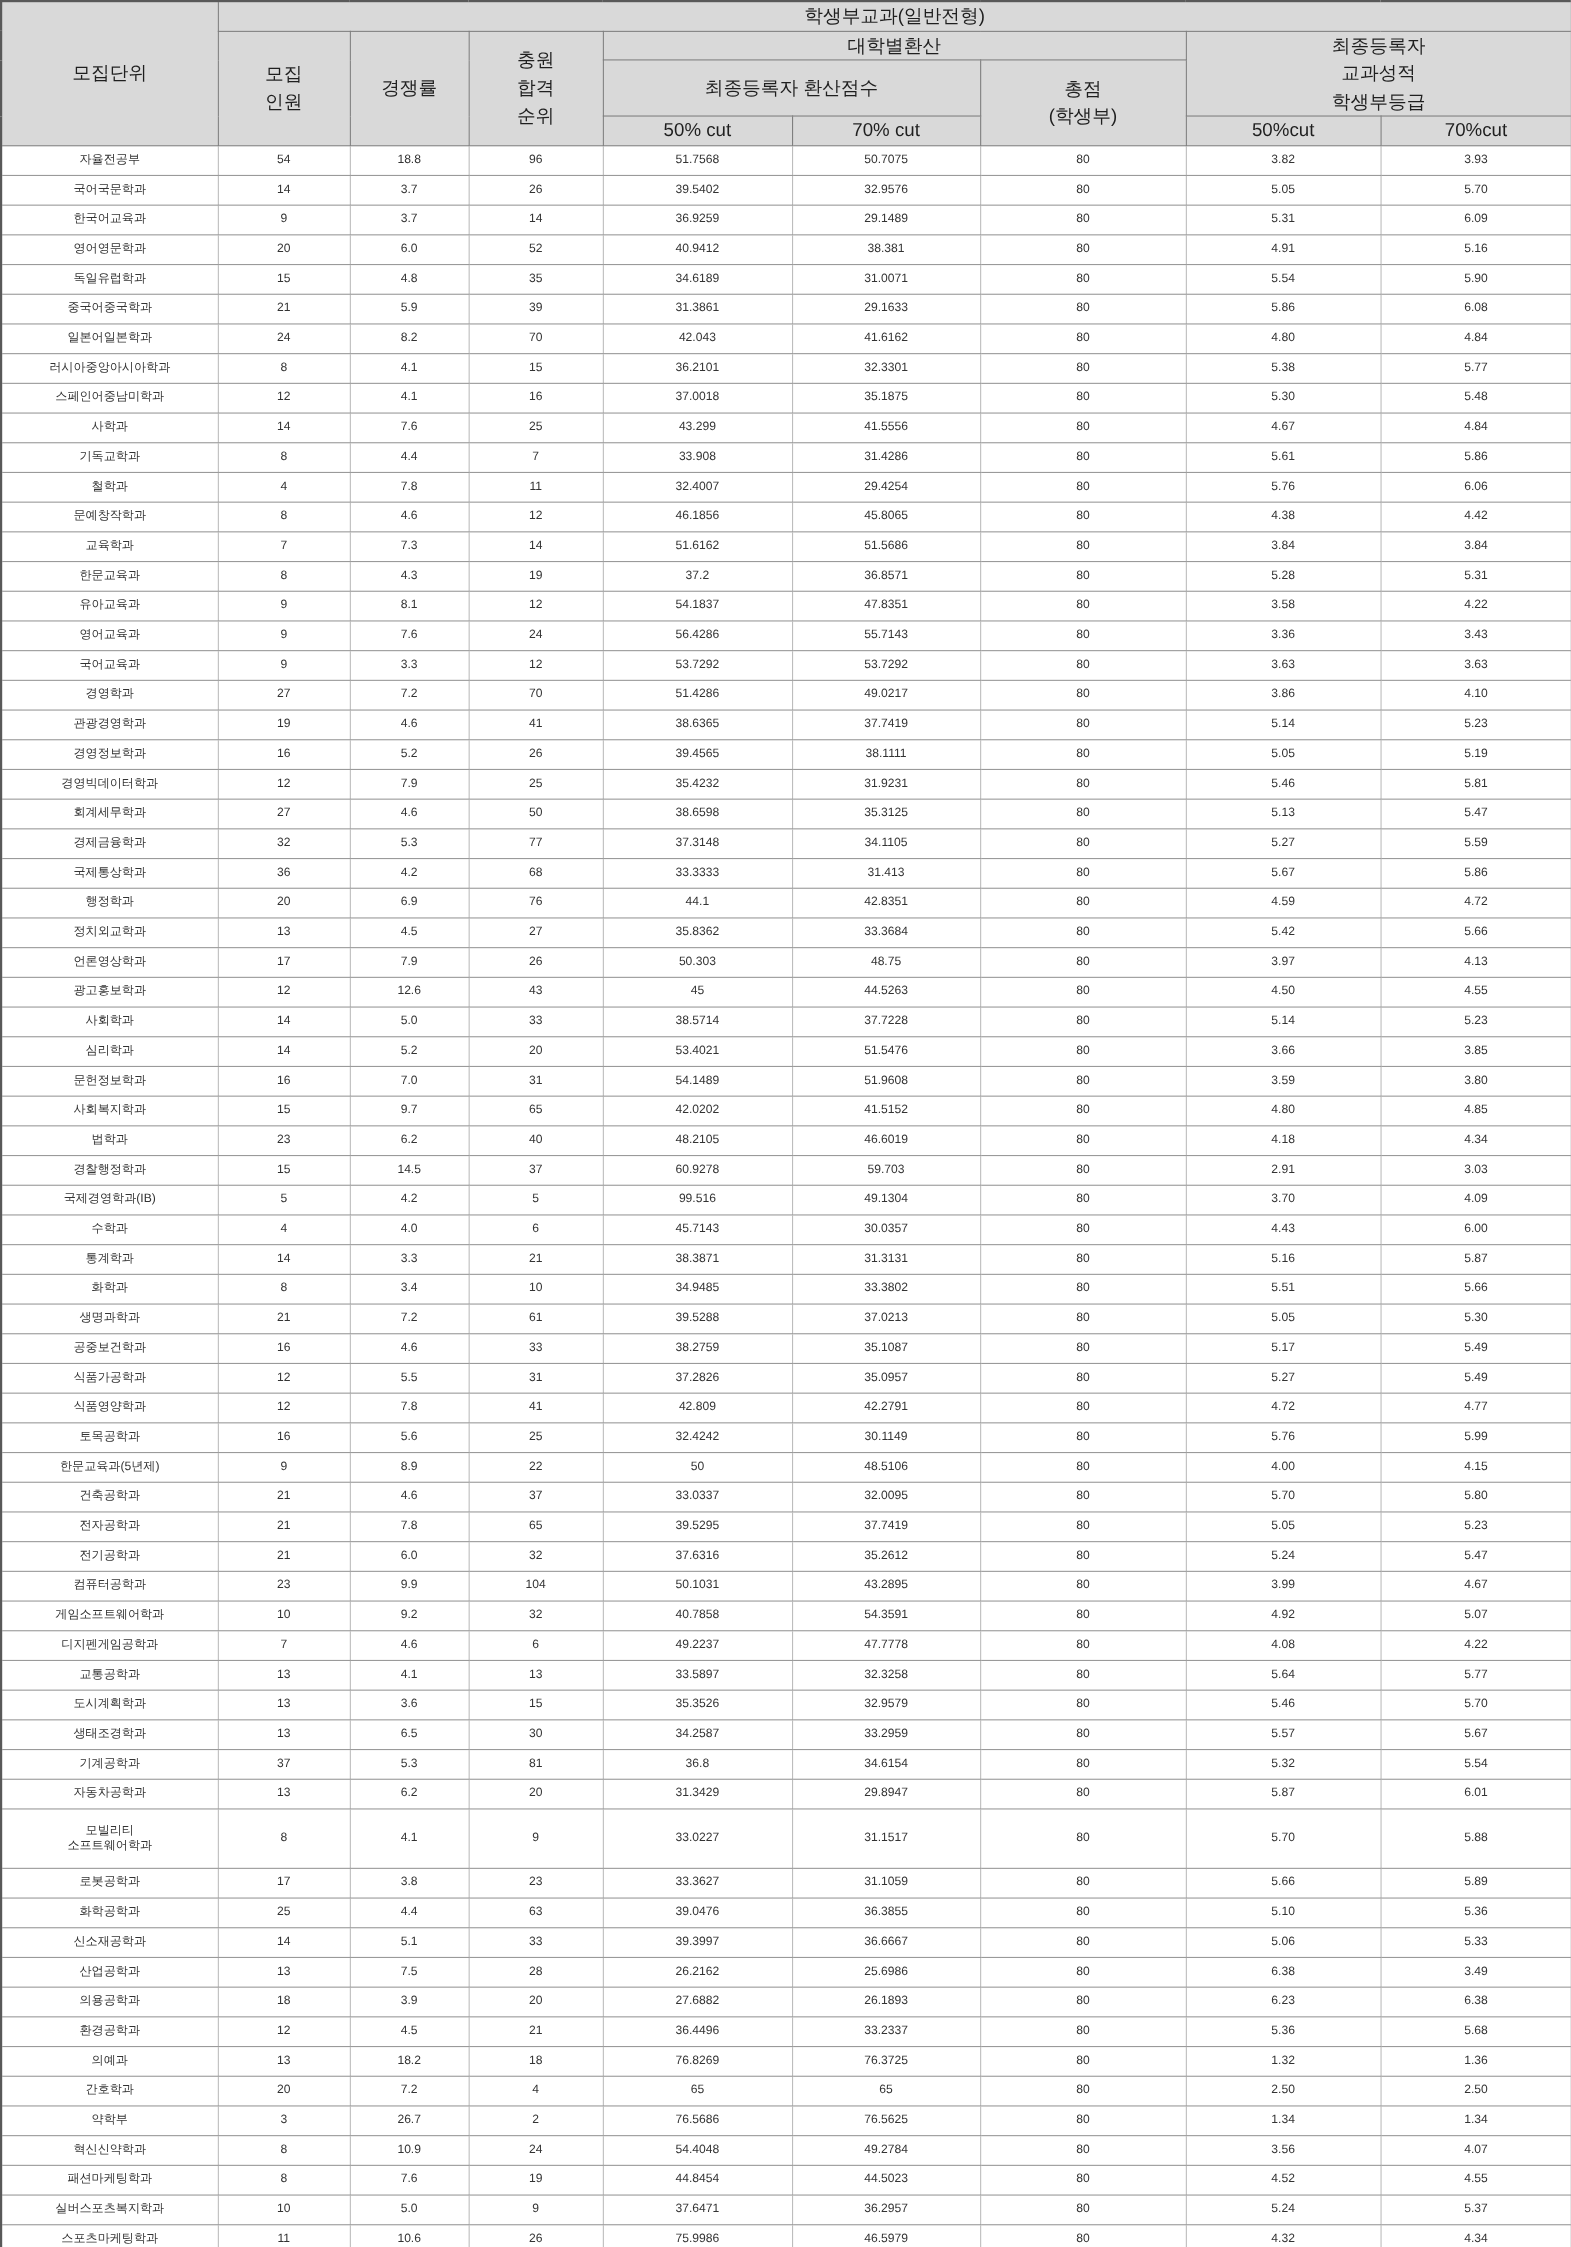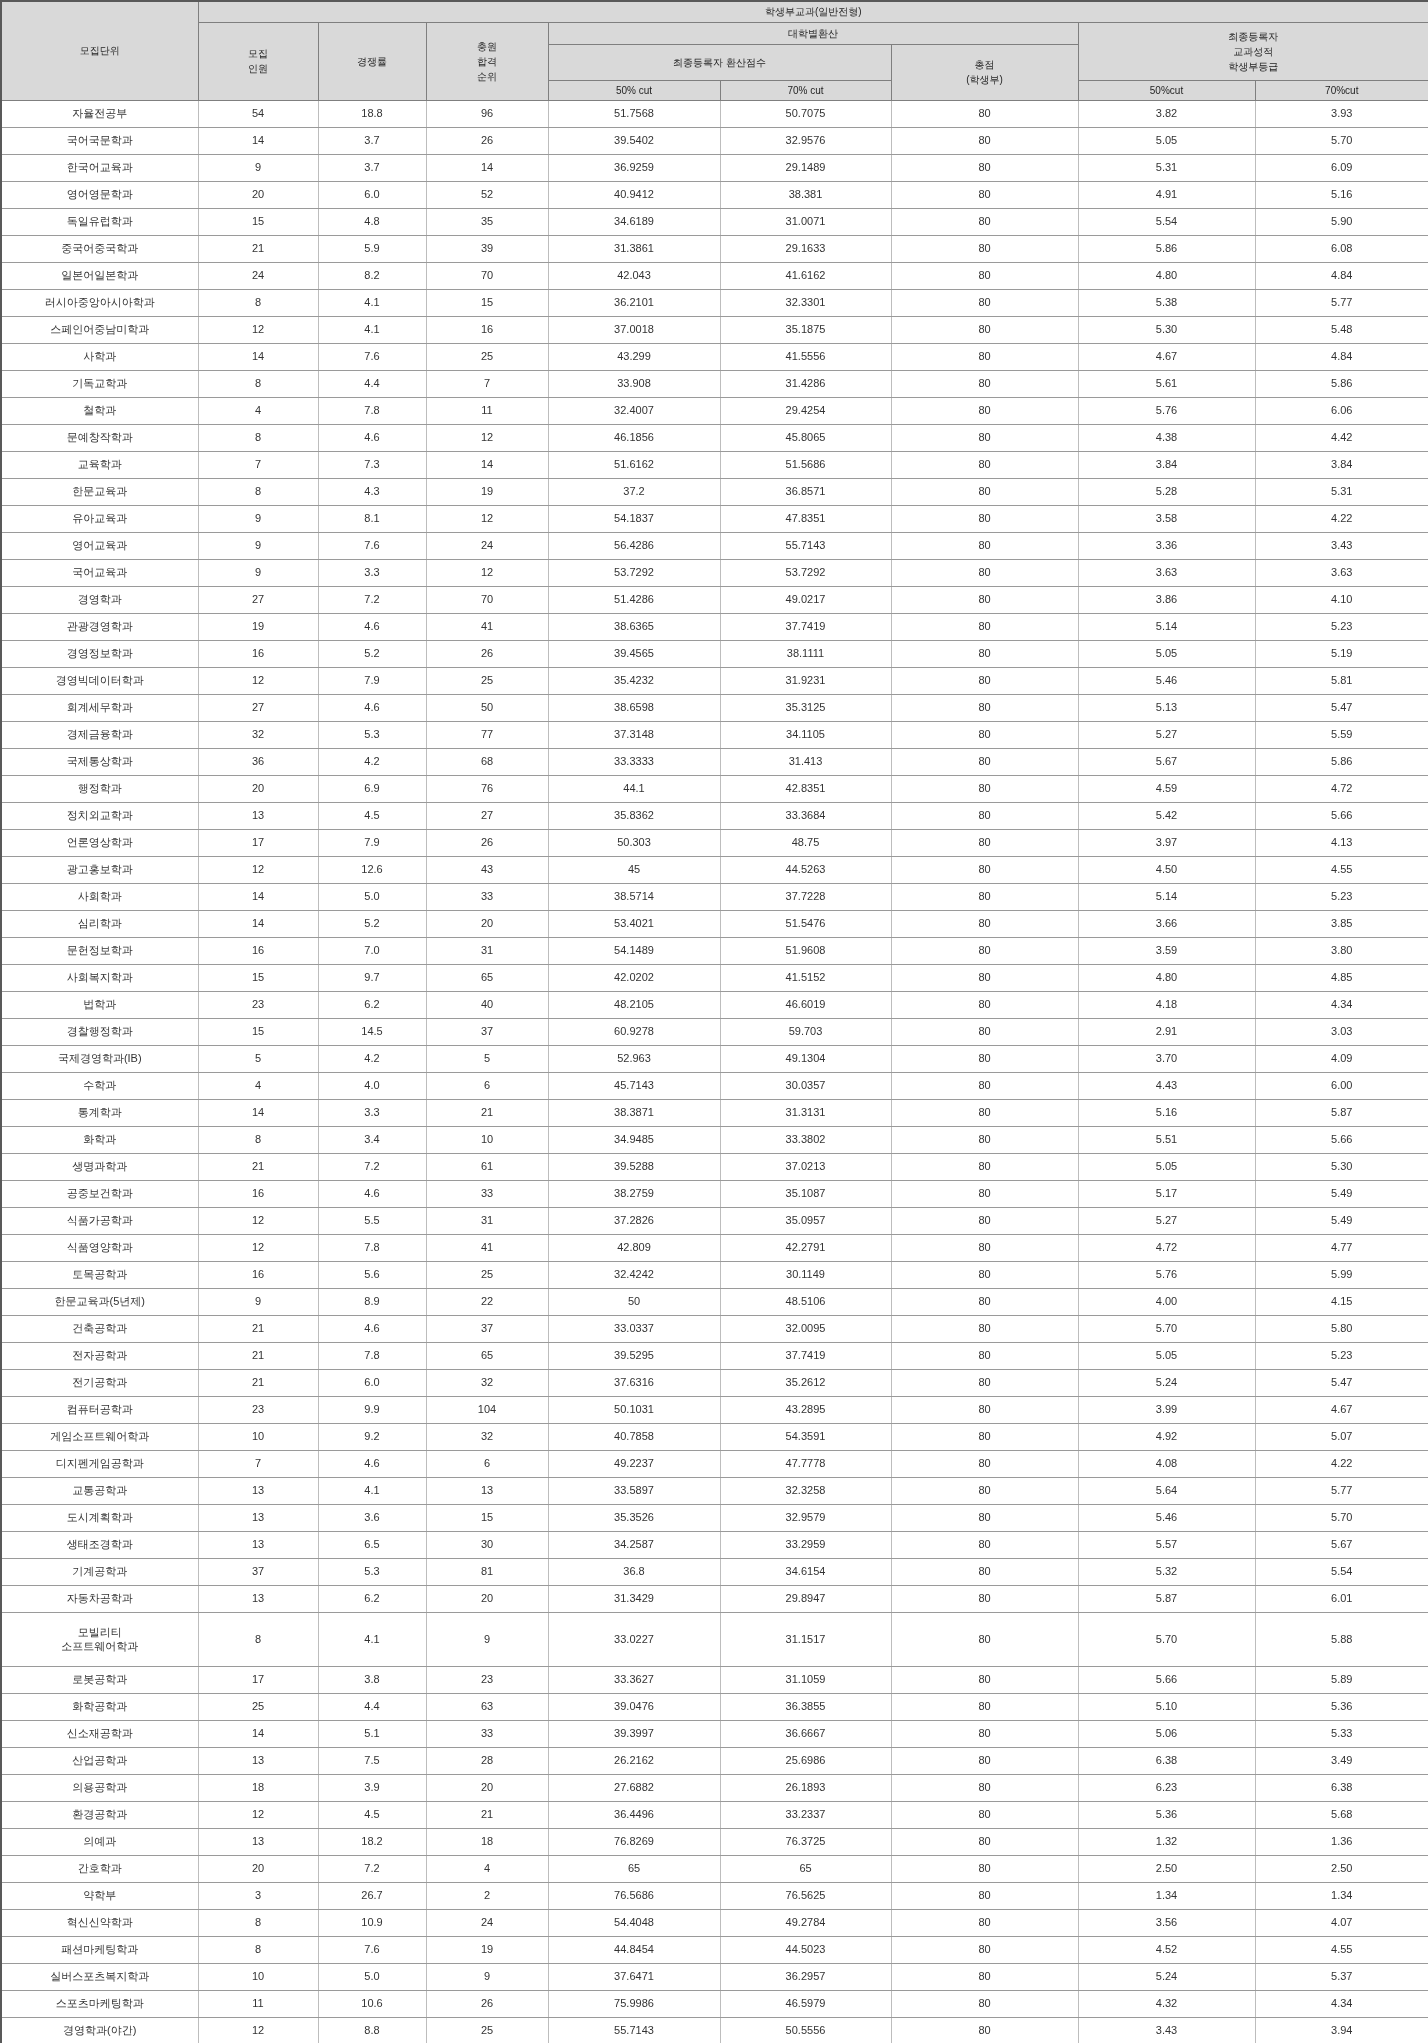--- a/index.html
+++ b/index.html
@@ -9,21 +9,21 @@
   }
   table.admissions {
     border-collapse: collapse;
     table-layout: fixed;
     width: 1428px;
     border: 2px solid #595959;
   }
   table.admissions th {
     background: #d9d9d9;
     font-weight: normal;
-    font-size: 10px;
+    font-size: 17px;
     color: #1f1f1f;
     text-align: center;
     vertical-align: middle;
     border: 1px solid #7f7f7f;
     white-space: pre-line;
     line-height: 1.5;
     padding: 0;
   }
   table.admissions td {
     background: #ffffff;
@@ -475,21 +475,21 @@
           <td>59.703</td>
           <td>80</td>
           <td>2.91</td>
           <td>3.03</td>
         </tr>
         <tr>
           <td>국제경영학과(IB)</td>
           <td>5</td>
           <td>4.2</td>
           <td>5</td>
-          <td>52.963</td>
+          <td>99.516</td>
           <td>49.1304</td>
           <td>80</td>
           <td>3.70</td>
           <td>4.09</td>
         </tr>
         <tr>
           <td>수학과</td>
           <td>4</td>
           <td>4.0</td>
           <td>6</td>

